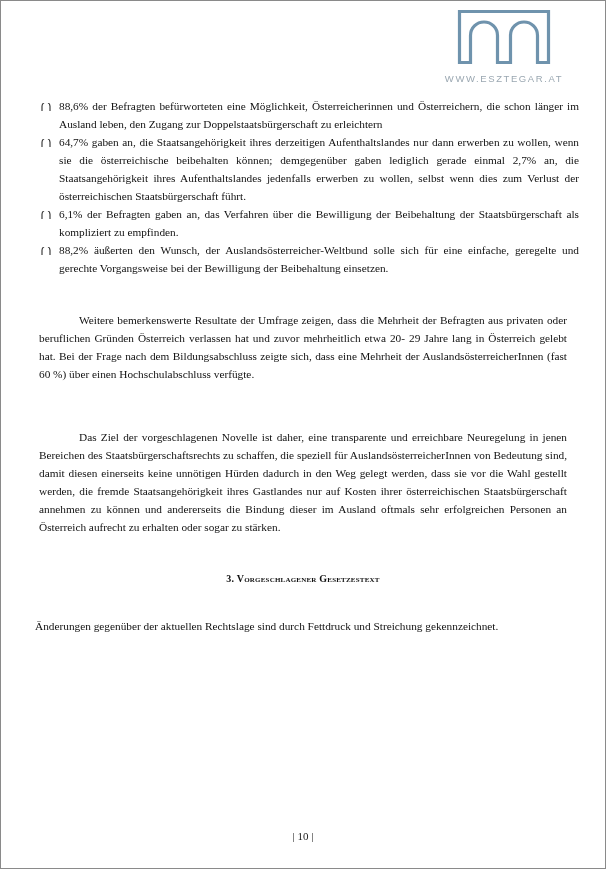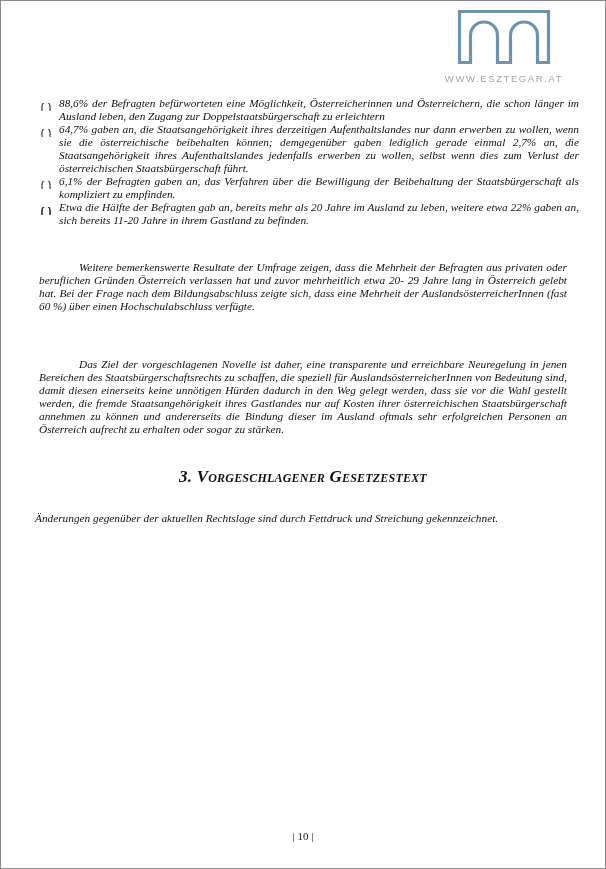--- a/index.html
+++ b/index.html
@@ -49,24 +49,23 @@
     font-family: "Liberation Sans", "DejaVu Sans", sans-serif;
     font-size: 9.5px;
     letter-spacing: 1.6px;
     color: #9aa7b1;
     white-space: nowrap;
   }
 
   
   .content {
     font-size: 11.3px;
-    line-height: 13px;
+    line-height: 18px;
     color: #111111;
     text-align: justify;
-    font-style: italic;
   }
 
   ul.bullets {
     list-style: none;
     margin: 0;
     padding: 0;
   }
   ul.bullets li {
     position: relative;
     padding-left: 32px;
@@ -88,21 +87,21 @@
     margin: 12px;
     text-indent: 40px;
     text-align: justify;
   }
   .gap-lg { height: 21.5px; }
 
   .section-heading {
     margin: 0;
     text-align: center;
     font-weight: bold;
-    font-size: 17px;
+    font-size: 10px;
     font-variant: small-caps;
     letter-spacing: 0.2px;
     color: #111111;
   }
 
   p.plain {
     margin: 8px;
     text-align: left;
   }
 
@@ -166,28 +165,21 @@
             </svg>
           </span>
           <span>6,1% der Befragten gaben an, das Verfahren über die Bewilligung der Beibehaltung der Staatsbürgerschaft als kompliziert zu empfinden.</span>
         </li>
         <li>
           <span class="bullet-glyph">
             <svg width="10" height="8" viewBox="0 0 10 8" xmlns="http://www.w3.org/2000/svg">
               <path d="M1 8 V3.2 a4 4 0 0 1 8 0 V8" fill="none" stroke="#2d2d2d" stroke-width="1.1"></path>
             </svg>
           </span>
-        </li>
-        <li>
-          <span class="bullet-glyph">
-            <svg width="10" height="8" viewBox="0 0 10 8" xmlns="http://www.w3.org/2000/svg">
-              <path d="M1 8 V3.2 a4 4 0 0 1 8 0 V8" fill="none" stroke="#2d2d2d" stroke-width="1.1"></path>
-            </svg>
-          </span>
-          <span>Etwa die Hälfte der Befragten gab an, bereits mehr als 20 Jahre im Ausland zu leben, weitere etwa 22% gaben an, sich bereits 11-20 Jahre in ihrem Gastland zu befinden.</span>
+          <span>88,2% äußerten den Wunsch, der Auslandsösterreicher-Weltbund solle sich für eine einfache, geregelte und gerechte Vorgangsweise bei der Bewilligung der Beibehaltung einsetzen.</span>
         </li>
       </ul>
 
       <div class="gap-lg"></div>
 
       <p class="para">Weitere bemerkenswerte Resultate der Umfrage zeigen, dass die Mehrheit der Befragten aus privaten oder beruflichen Gründen Österreich verlassen hat und zuvor mehrheitlich etwa 20- 29 Jahre lang in Österreich gelebt hat. Bei der Frage nach dem Bildungsabschluss zeigte sich, dass eine Mehrheit der AuslandsösterreicherInnen (fast 60 %) über einen Hochschulabschluss verfügte.</p>
 
       <div class="gap-lg"></div>
 
       <p class="para">Das Ziel der vorgeschlagenen Novelle ist daher, eine transparente und erreichbare Neuregelung in jenen Bereichen des Staatsbürgerschaftsrechts zu schaffen, die speziell für AuslandsösterreicherInnen von Bedeutung sind, damit diesen einerseits keine unnötigen Hürden dadurch in den Weg gelegt werden, dass sie vor die Wahl gestellt werden, die fremde Staatsangehörigkeit ihres Gastlandes nur auf Kosten ihrer österreichischen Staatsbürgerschaft annehmen zu können und andererseits die Bindung dieser im Ausland oftmals sehr erfolgreichen Personen an Österreich aufrecht zu erhalten oder sogar zu stärken.</p>

